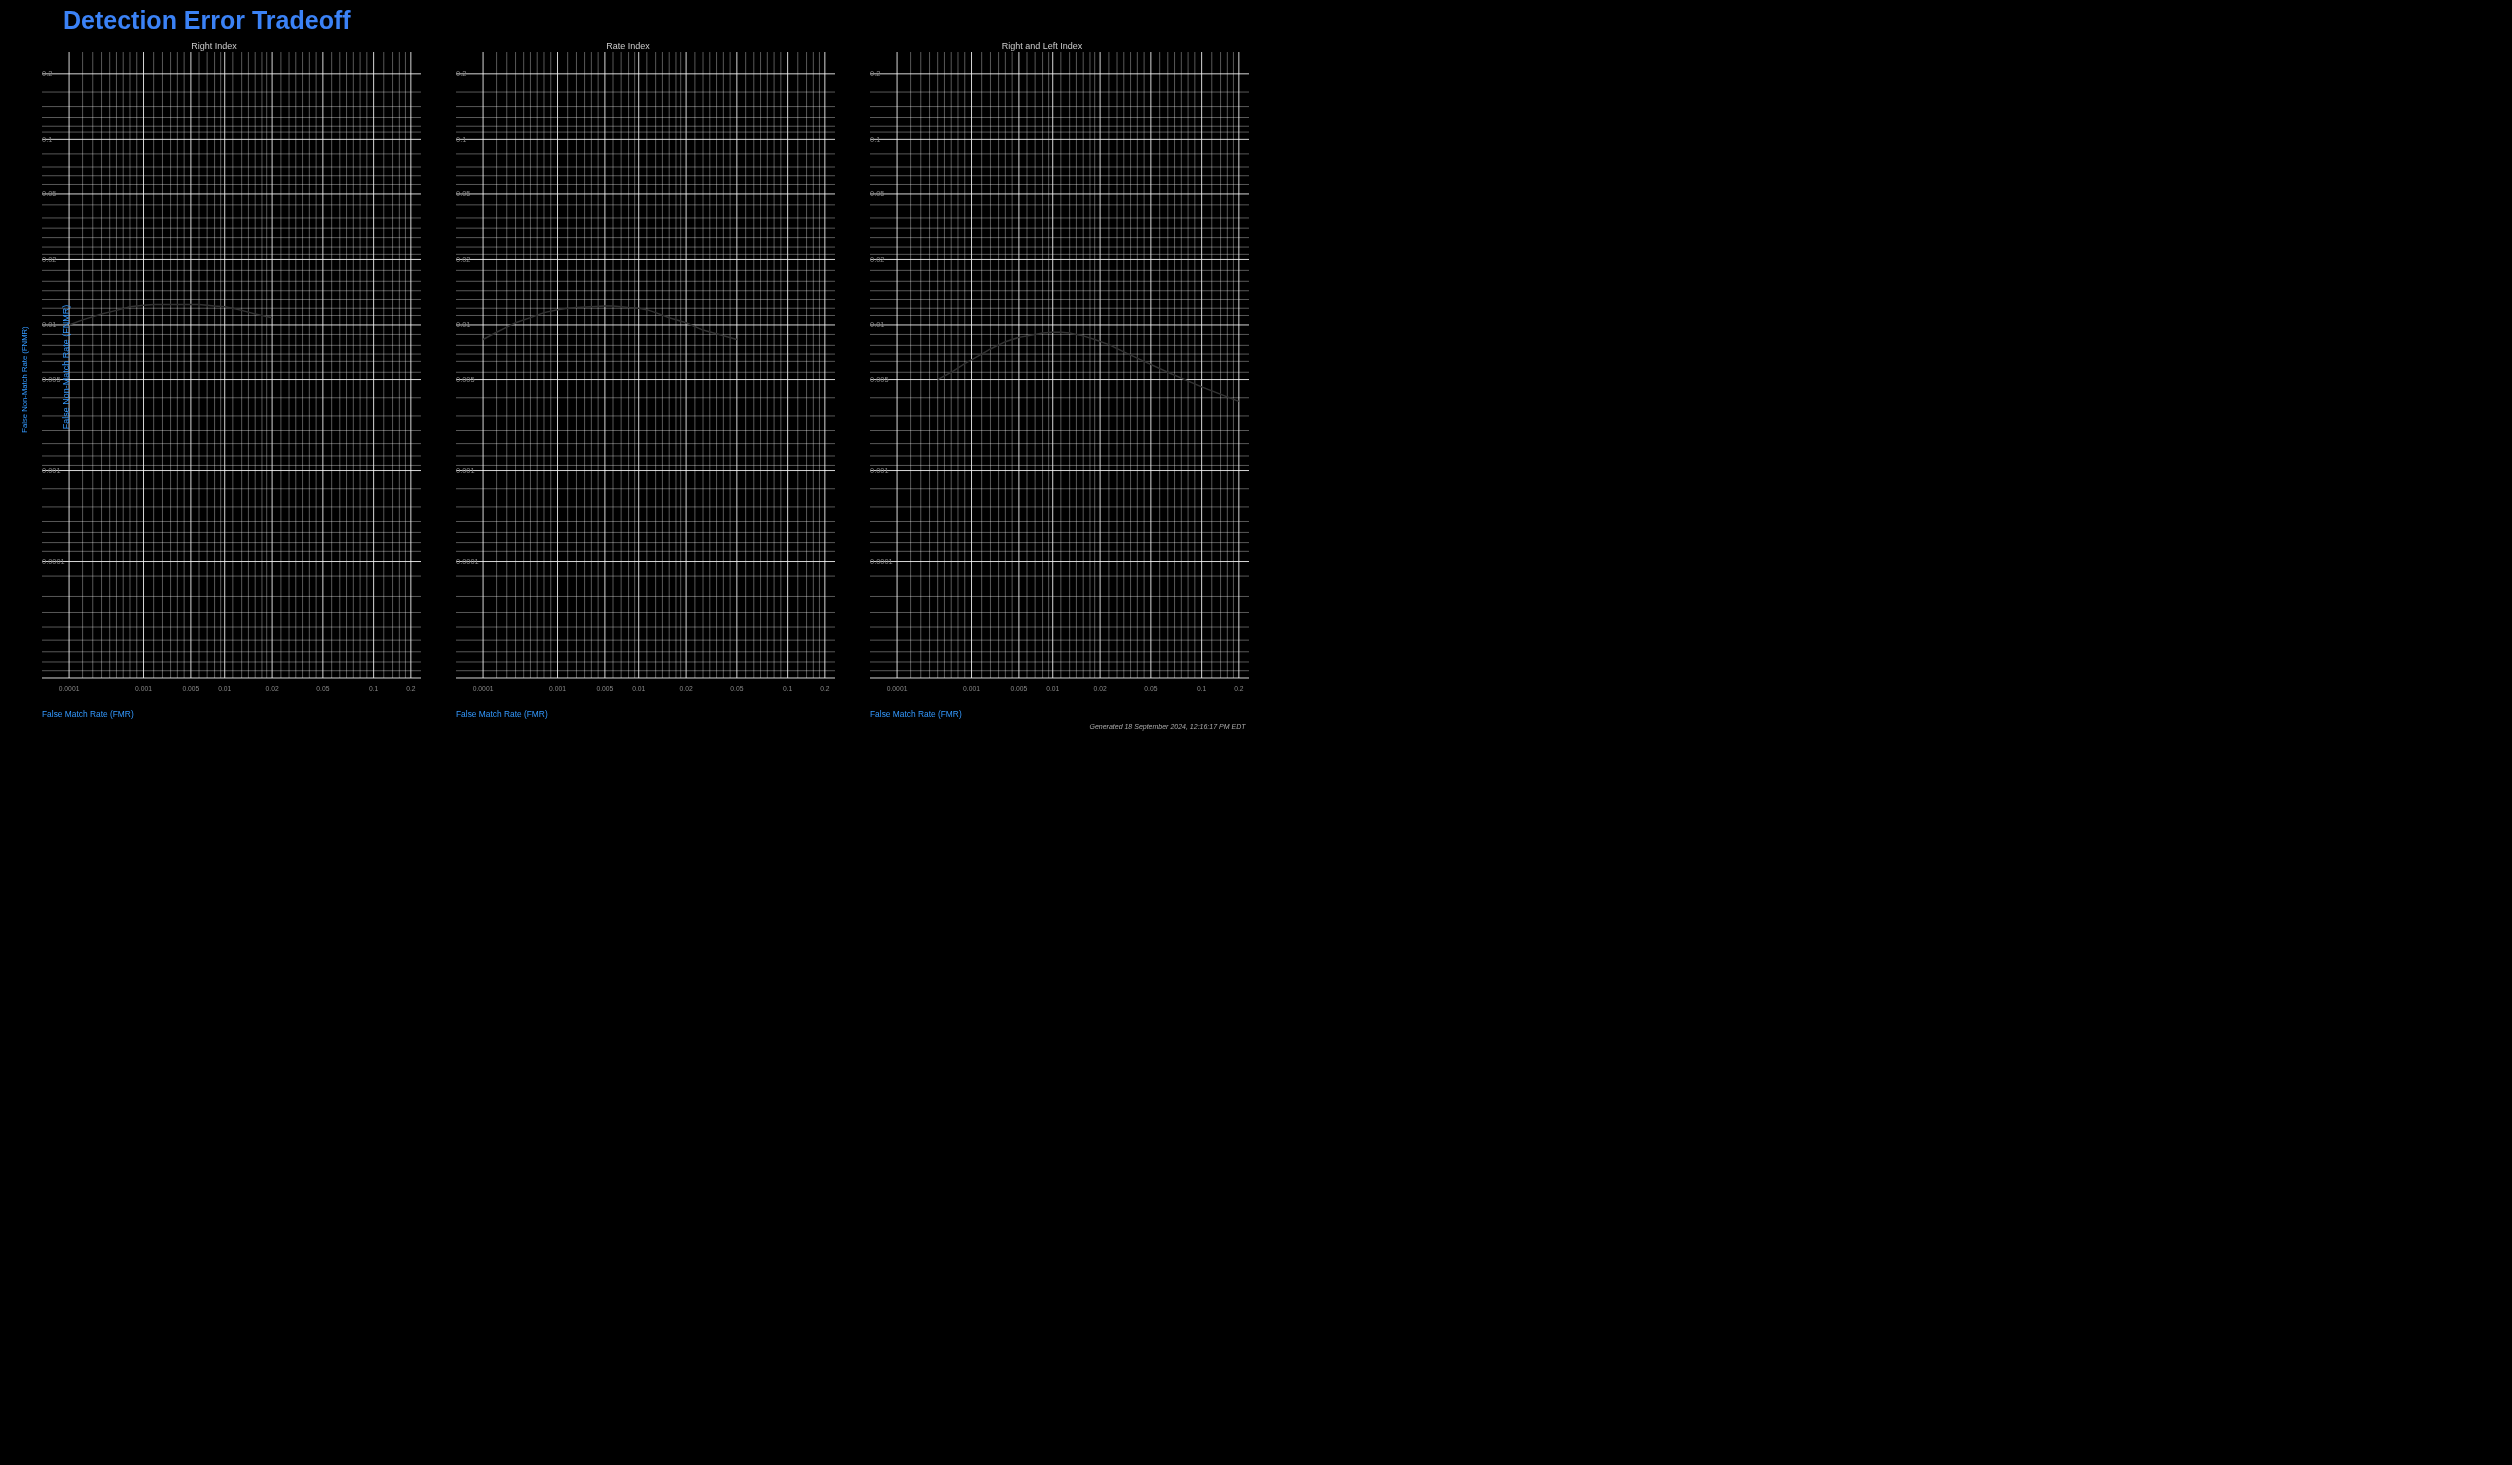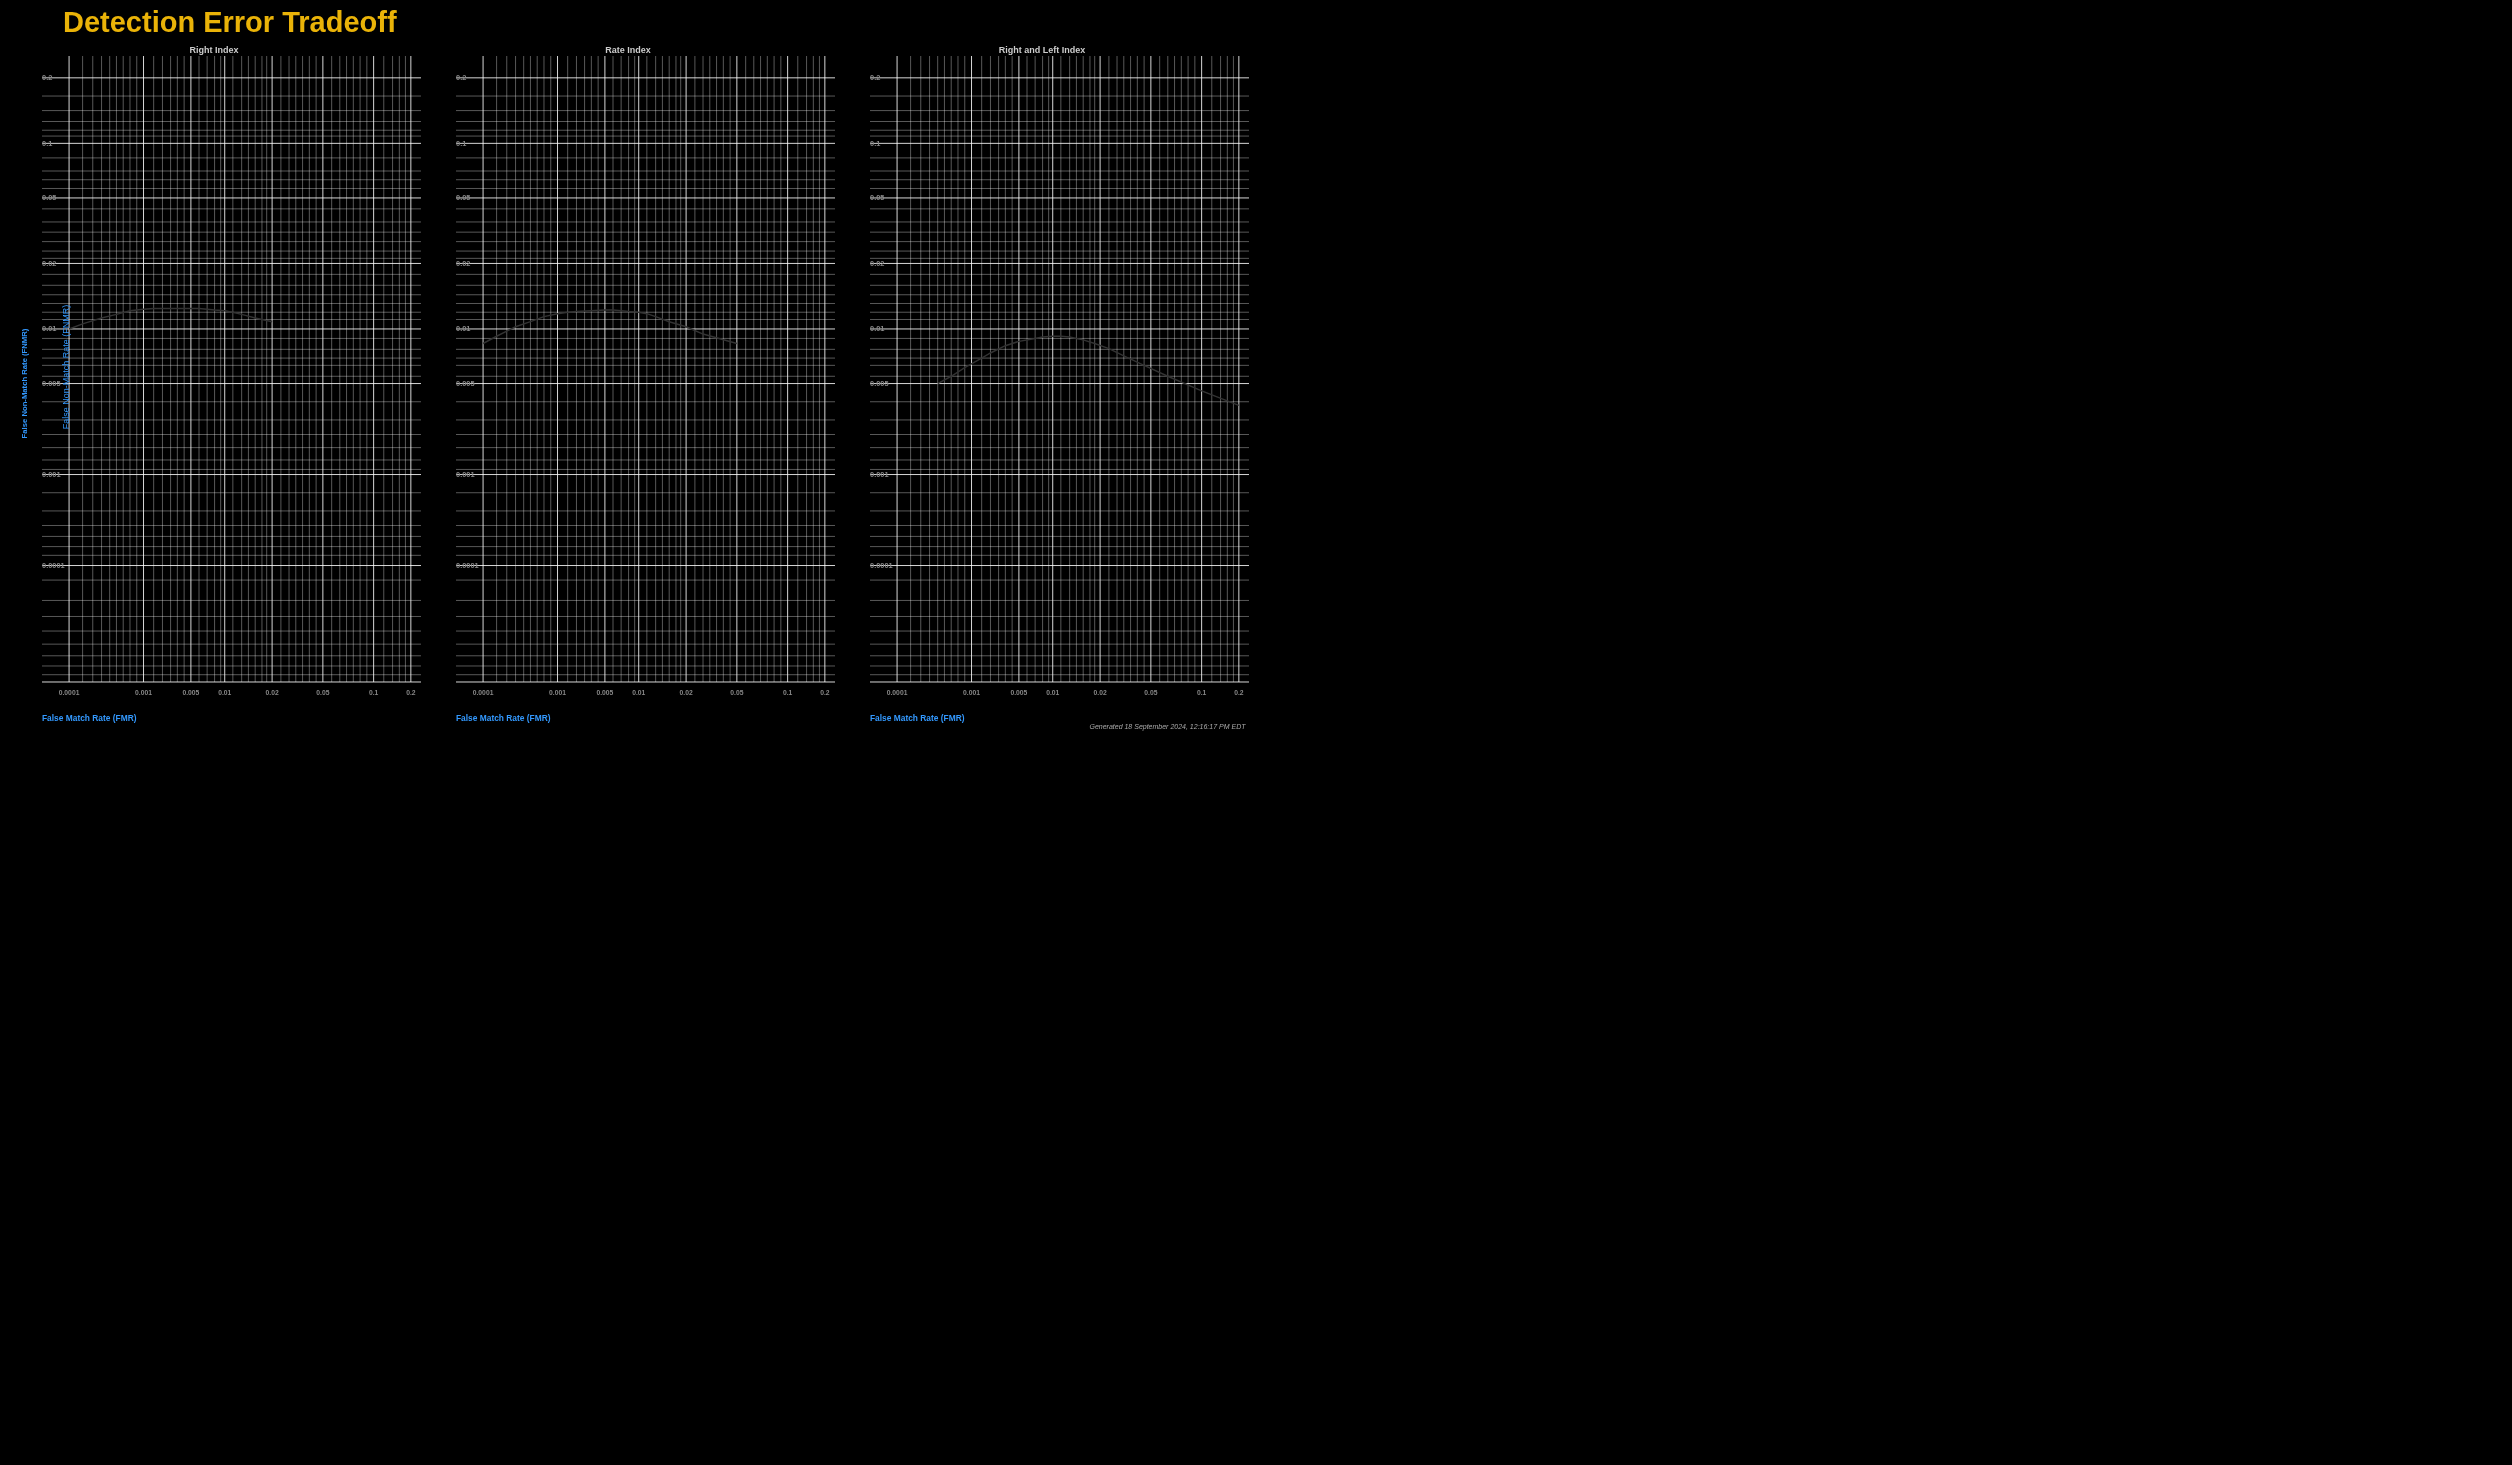--- a/index.html
+++ b/index.html
@@ -6,33 +6,32 @@
     body {
       background: #000;
       color: #fff;
       font-family: Arial, sans-serif;
       width: 1256px;
       height: 733px;
       overflow: hidden;
       position: relative;
     }
     .page-title {
-      color: #eab308;
-      font-size: 29px;
+      color: #3b82f6;
+      font-size: 25px;
       font-weight: bold;
       padding: 5.6px 0 2.8px 63px;
     }
     .charts-container {
       display: flex;
       flex-direction: row;
       width: 100%;
       height: calc(100% - 42px);
       padding: 0 7px 21px 7px;
       gap: 0;
-      font-weight: bold;
     }
     .chart-panel {
       flex: 1;
       position: relative;
       display: flex;
       flex-direction: column;
       align-items: center;
     }
     .chart-title {
       color: #ccc;

